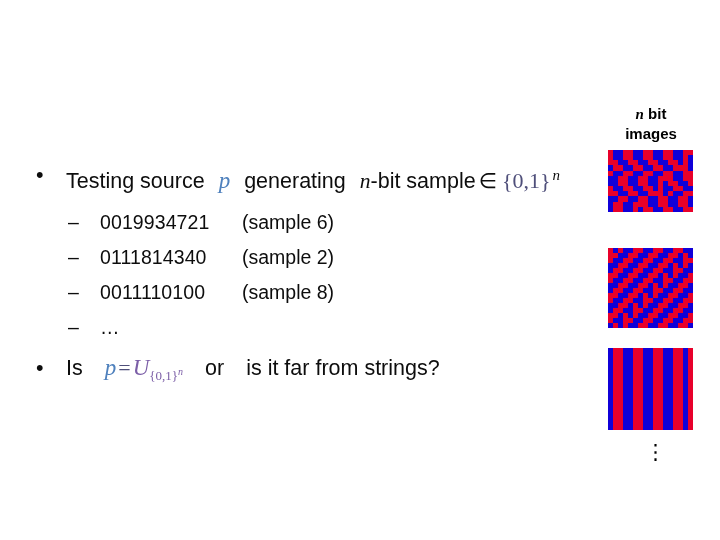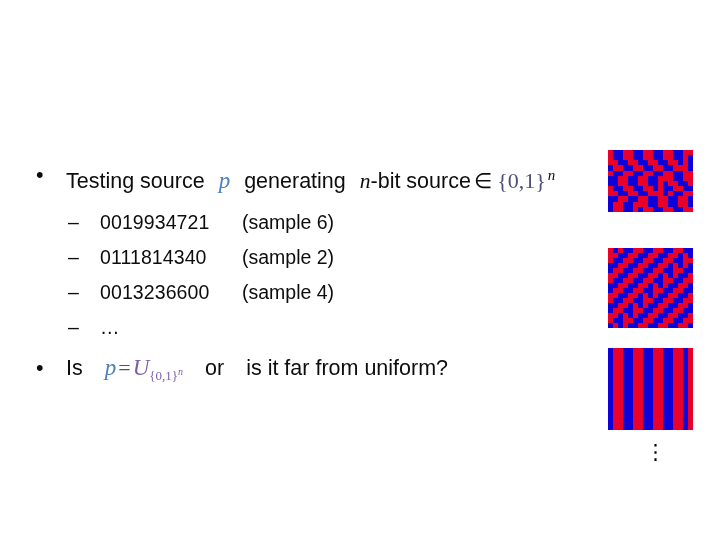--- a/index.html
+++ b/index.html
@@ -188,55 +188,61 @@
 </style>
 </head>
 <body>
 
 <div class="slide">
 
 
   <div class="body-block">
 
     <div class="bullet-l1">
-      <span class="dot">•</span><span>Testing source</span><span class="gap-sm"></span><span class="mvar-p">p</span><span class="gap-sm"></span><span>generating</span><span class="gap-sm"></span><span class="mi">n</span><span>-bit source</span><span class="elem">∈</span><span class="mop">{0,1}</span><span class="sup-n-blk">n</span>
+      <span class="dot">•</span><span>Testing source</span><span class="gap-sm"></span><span class="mvar-p">p</span><span class="gap-sm"></span><span>generating</span><span class="gap-sm"></span><span class="mi">n</span><span>-bit sample</span><span class="elem">∈</span><span class="mop">{0,1}</span><span class="sup-n-blk">n</span>
     </div>
 
     <div class="spacer-sm"></div>
 
     <div class="bullet-l2">
       <span class="dash">–</span><span class="sample-bits">0019934721</span><span class="sample-tag">(sample 6)</span>
     </div>
 
     <div class="spacer-xs"></div>
 
     <div class="bullet-l2">
       <span class="dash">–</span><span class="sample-bits">0111814340</span><span class="sample-tag">(sample 2)</span>
     </div>
 
     <div class="spacer-xs"></div>
 
     <div class="bullet-l2">
-      <span class="dash">–</span><span class="sample-bits">0013236600</span><span class="sample-tag">(sample 4)</span>
+      <span class="dash">–</span><span class="sample-bits">0011110100</span><span class="sample-tag">(sample 8)</span>
     </div>
 
     <div class="spacer-xs"></div>
 
     <div class="bullet-l2">
       <span class="dash">–</span><span>…</span>
     </div>
 
     <div class="spacer-sm"></div>
 
     <div class="bullet-l1">
-      <span class="dot">•</span><span>Is</span><span class="gap-md"></span><span class="mvar-p">p</span><span class="mop">=</span><span class="mvar-u">U</span><span class="mset"><span>{0,1}</span><span class="sup-n">n</span></span><span class="gap-md"></span><span>or</span><span class="gap-md"></span><span>is it far from uniform?</span>
+      <span class="dot">•</span><span>Is</span><span class="gap-md"></span><span class="mvar-p">p</span><span class="mop">=</span><span class="mvar-u">U</span><span class="mset"><span>{0,1}</span><span class="sup-n">n</span></span><span class="gap-md"></span><span>or</span><span class="gap-md"></span><span>is it far from strings?</span>
     </div>
 
   </div>
 
+  <div class="right-col">
+    <div class="right-label">
+      <span class="mi">n</span><span> bit</span><br>
+      <span>images</span>
+    </div>
+  </div>
 
   <div class="bitmap" id="bitmap-1" style="grid-template-columns: repeat(17, 1fr); grid-template-rows: repeat(12, 1fr);">
       <i class="c0" style="background: rgb(232, 0, 42);"></i>
       <i class="c1" style="background: rgb(16, 0, 216);"></i>
       <i class="c1" style="background: rgb(16, 0, 216);"></i>
       <i class="c0" style="background: rgb(232, 0, 42);"></i>
       <i class="c0" style="background: rgb(232, 0, 42);"></i>
       <i class="c1" style="background: rgb(16, 0, 216);"></i>
       <i class="c1" style="background: rgb(16, 0, 216);"></i>
       <i class="c0" style="background: rgb(232, 0, 42);"></i>

